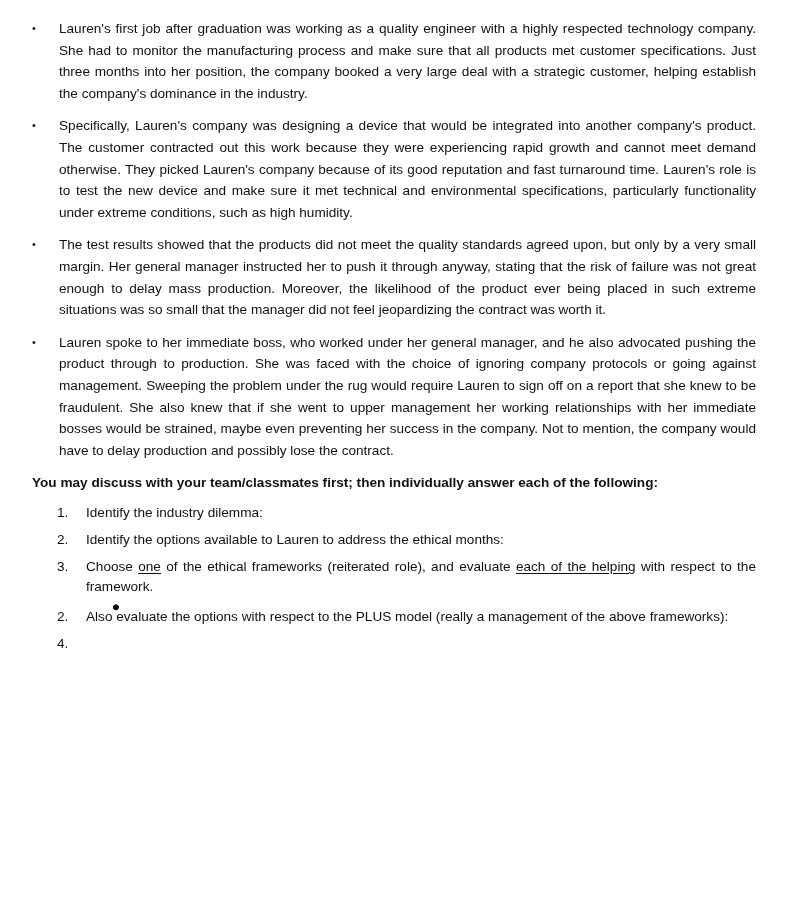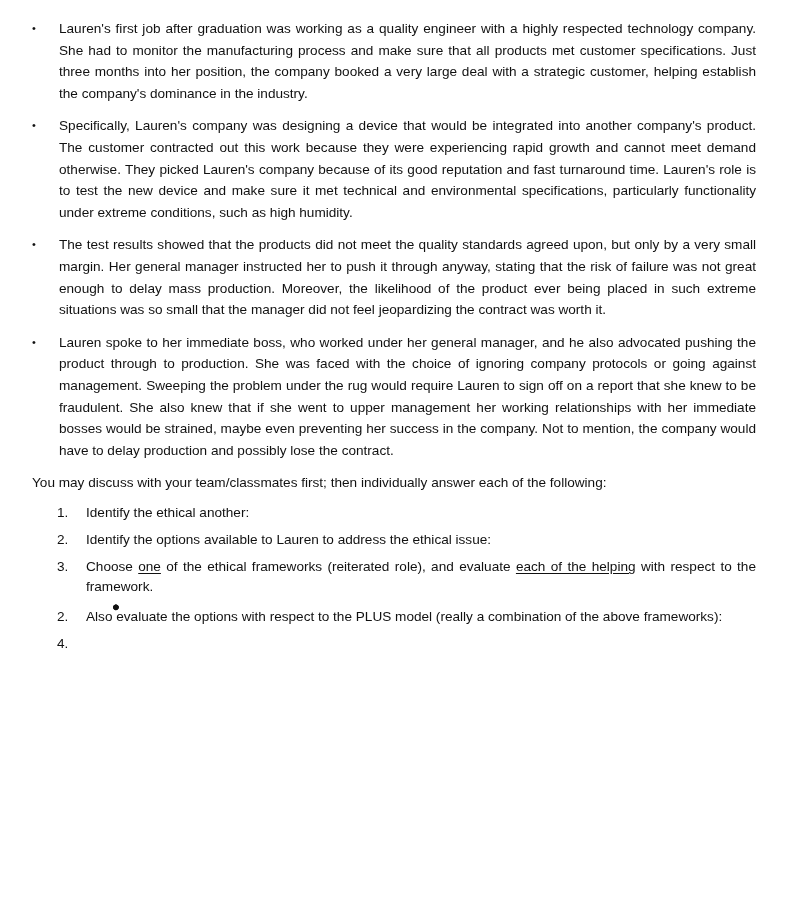--- a/index.html
+++ b/index.html
@@ -7,21 +7,21 @@
     width: 806px; height: 908px; overflow: hidden;
     font-family: "Liberation Sans", sans-serif;
     color: #111111;
     font-size: 13.6px;
     line-height: 21.6px;
   }
   .page { position: relative; padding: 18px 50px 0 32px; }
   .bullets { list-style: none; margin: 0; padding: 0; }
   .bullets li { position: relative; padding-left: 27px; margin-bottom: 11px; text-align: justify; }
   .bullets li .dot { position: absolute; left: 0; top: 0; font-size: 11px; }
-  .intro { margin: 2px 0 8px 0; }
+  .intro { margin: 2px 0 8px 0; font-weight: bold; }
   .qlist { list-style: none; margin: 0; padding: 0 0 0 25px; }
   .qlist li { position: relative; padding-left: 29px; margin-bottom: 6px; text-align: justify; }
   .qlist li .num { position: absolute; left: 0; top: 0; }
   .qlist li.tight { line-height: 20px; }
   .sub { list-style: none; margin: 0 0 0 26px; padding: 0; line-height: 20px; }
   .sub li { position: relative; padding-left: 28px; margin: 0; text-align: left; }
   .sub li .sdot { position: absolute; left: 0; top: 0; font-size: 13px; }
   u { text-underline-offset: 2px; margin-top: 11px; }
 </style>
 </head>
@@ -45,42 +45,42 @@
       <span class="dot">•</span>
       <span>Lauren spoke to her immediate boss, who worked under her general manager, and he also advocated pushing the product through to production. She was faced with the choice of ignoring company protocols or going against management. Sweeping the problem under the rug would require Lauren to sign off on a report that she knew to be fraudulent. She also knew that if she went to upper management her working relationships with her immediate bosses would be strained, maybe even preventing her success in the company. Not to mention, the company would have to delay production and possibly lose the contract.</span>
     </li>
   </ul>
 
   <p class="intro">You may discuss with your team/classmates first; then individually answer each of the following:</p>
 
   <ol class="qlist">
     <li>
       <span class="num">1.</span>
-      <span>Identify the ethical another:</span>
+      <span>Identify the industry dilemma:</span>
     </li>
     <li>
       <span class="num">2.</span>
-      <span>Identify the options available to Lauren to address the ethical issue:</span>
+      <span>Identify the options available to Lauren to address the ethical months:</span>
     </li>
     <li class="tight">
       <span class="num">3.</span>
       <span><span>Choose </span><u>one</u><span> of the ethical frameworks (reiterated role), and evaluate </span><u>each of the helping</u><span> with respect to the framework.</span></span>
       <ul class="sub">
         <li>
           <span class="sdot">●</span>
         </li>
         <li>
           <span class="sdot">●</span>
         </li>
         <li>
           <span class="sdot">●</span>
         </li>
       </ul>
     </li>
     <li class="tight" style="margin-top:10px;">
       <span class="num">2.</span>
-      <span>Also evaluate the options with respect to the PLUS model (really a combination of the above frameworks):</span>
+      <span>Also evaluate the options with respect to the PLUS model (really a management of the above frameworks):</span>
     </li>
     <li style="margin-top:6px;">
       <span class="num">4.</span>
     </li>
   </ol>
 </div>
 
 </body></html>

